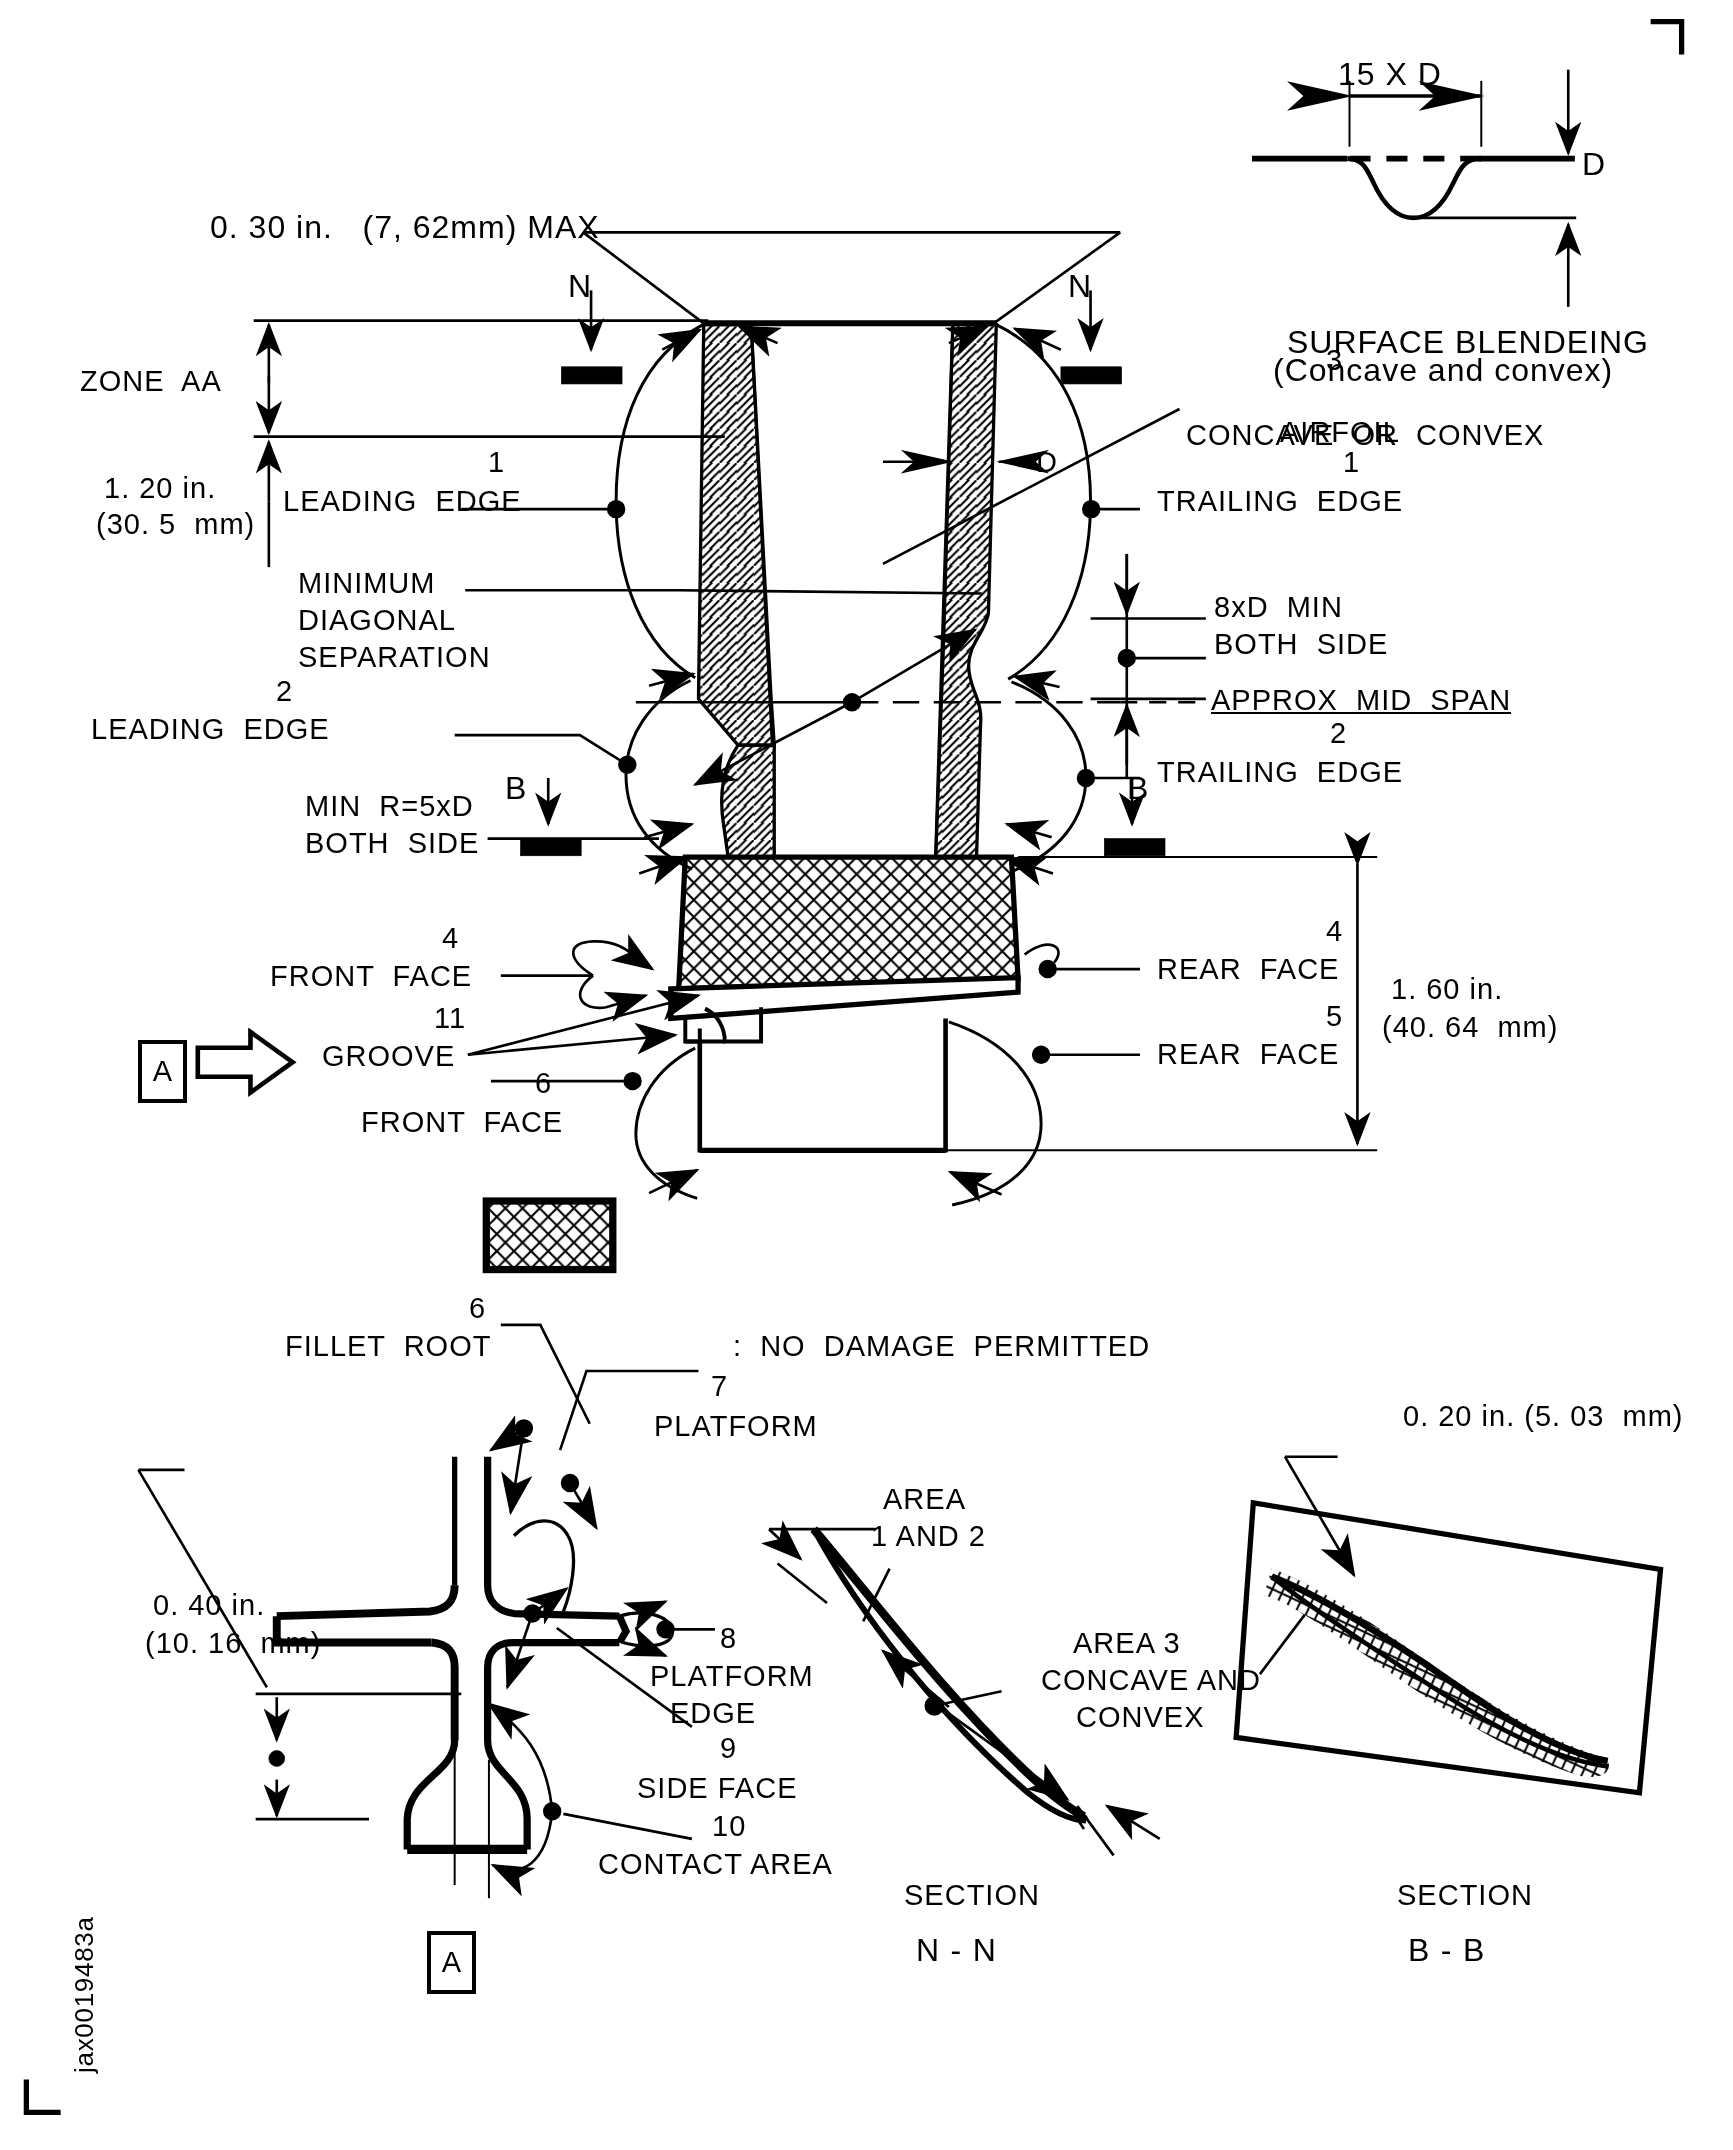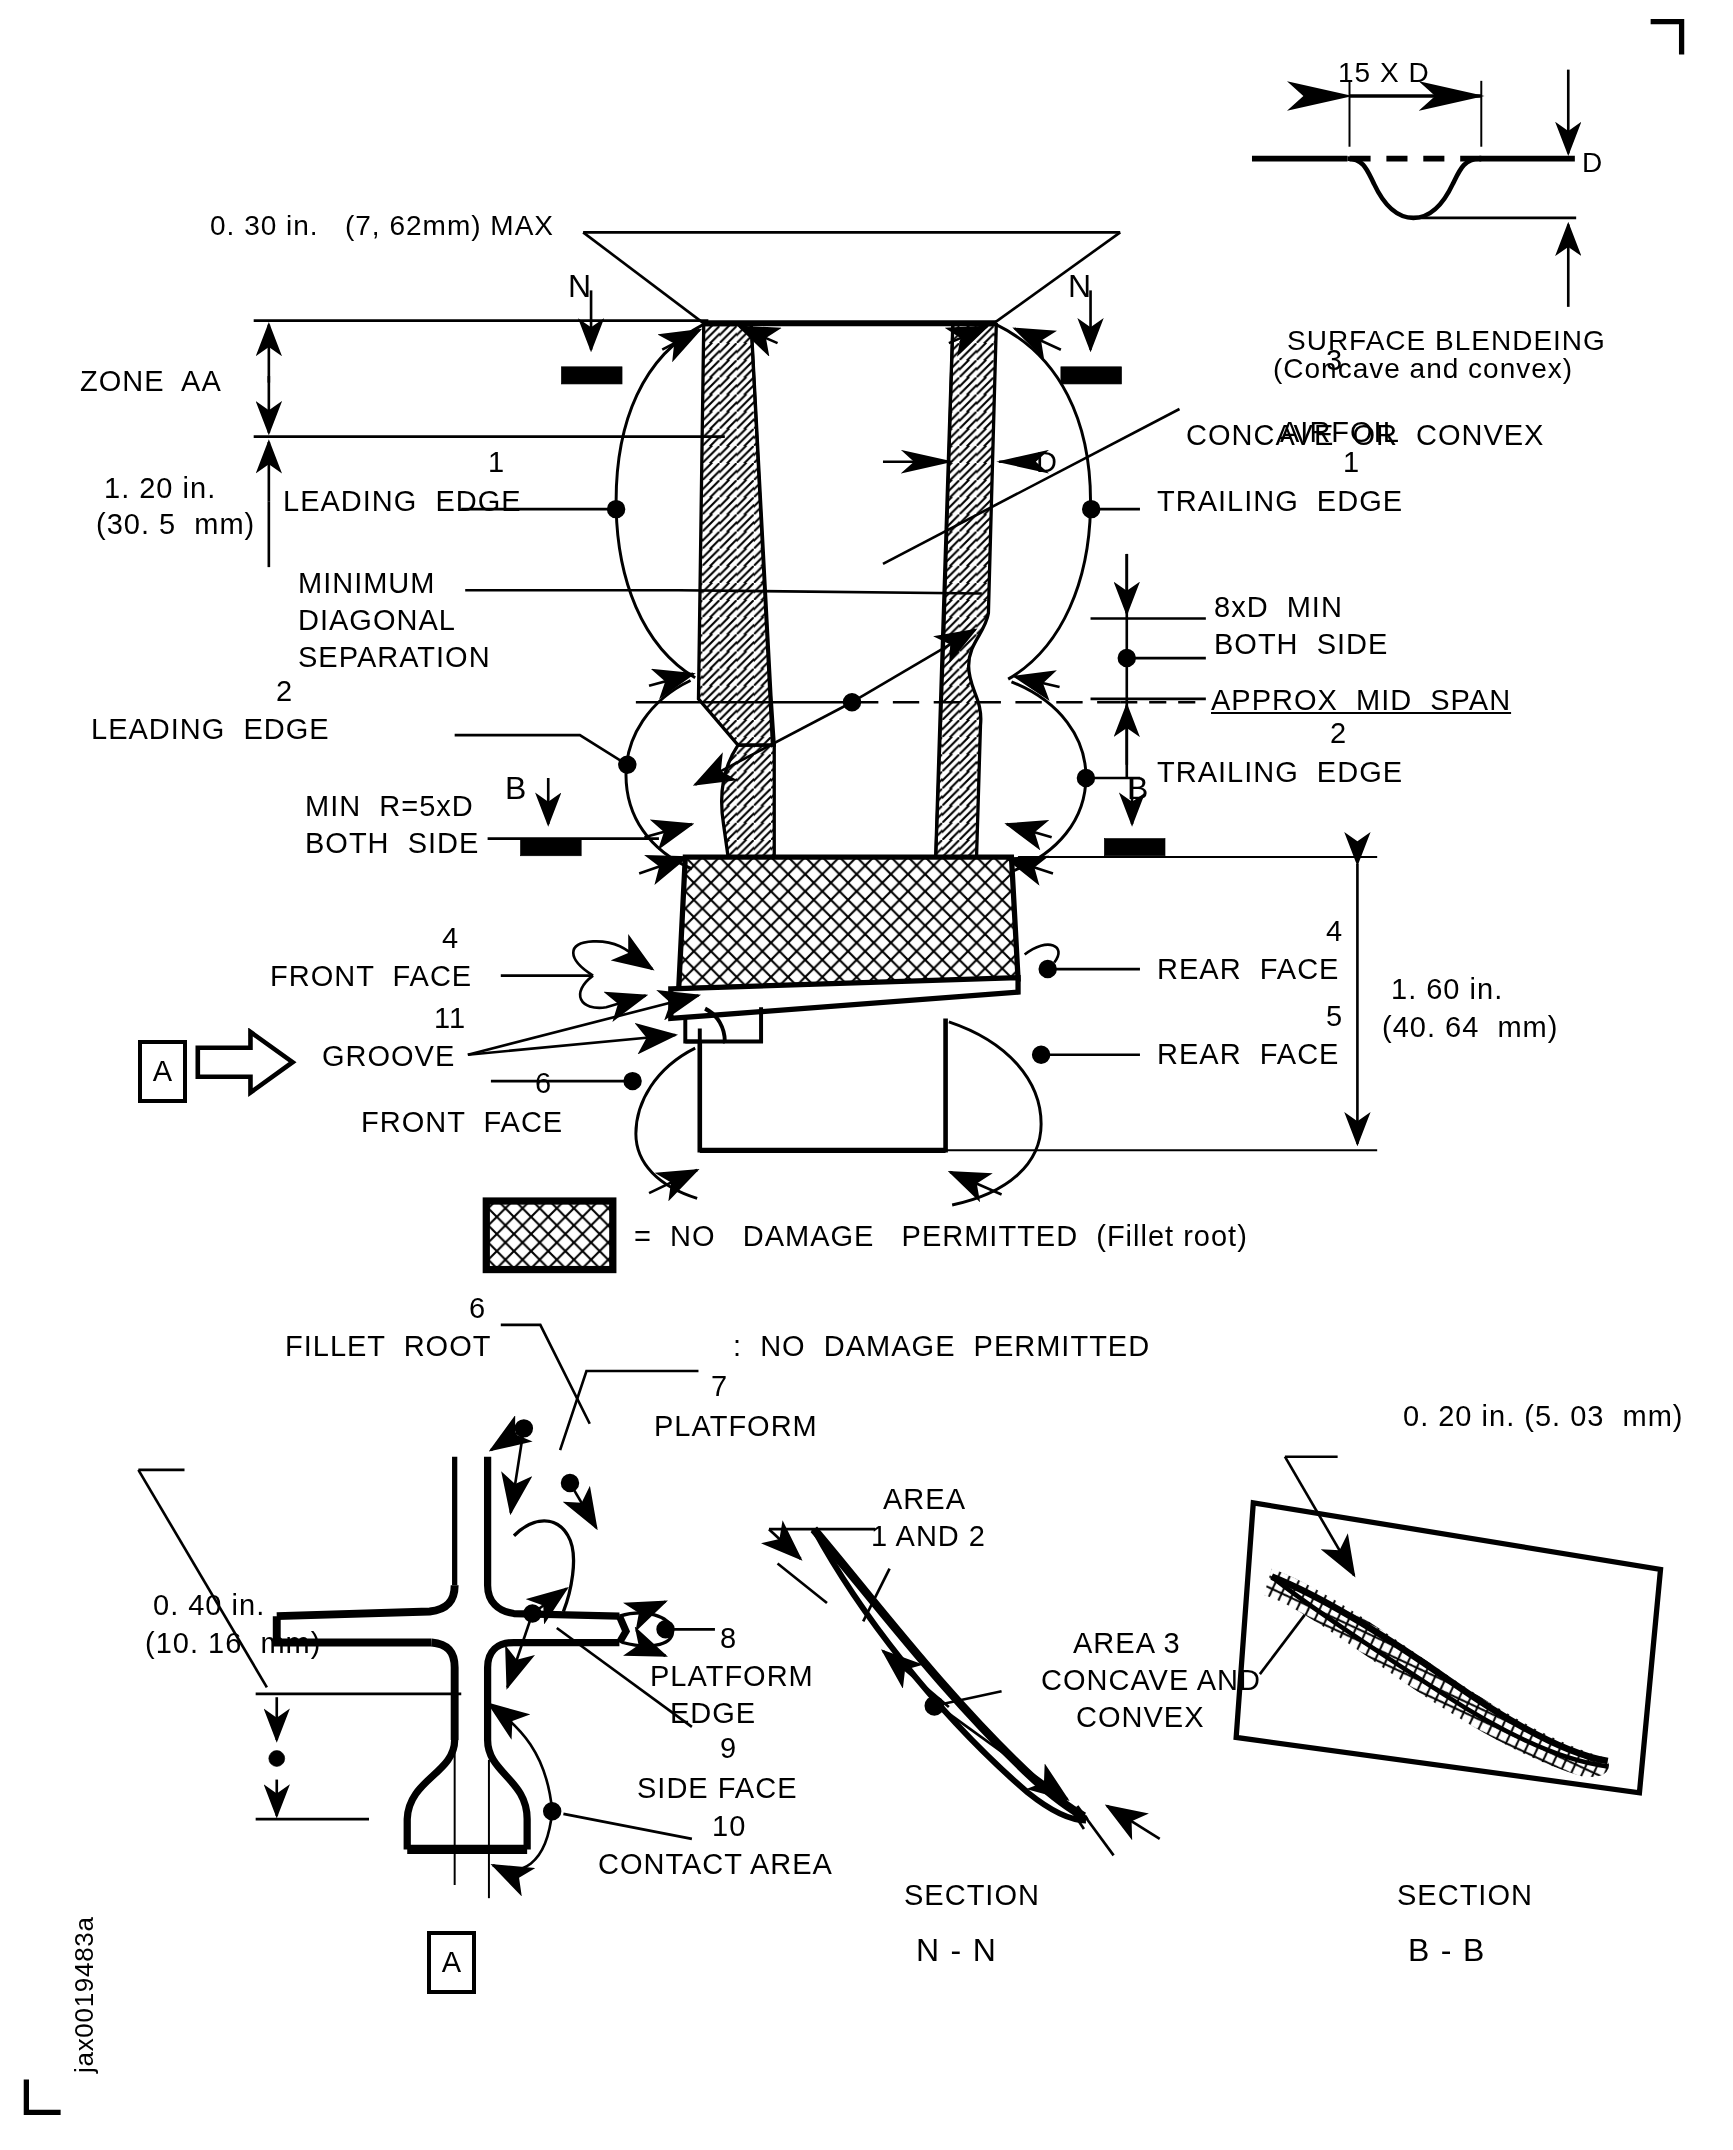--- a/index.html
+++ b/index.html
@@ -8,21 +8,21 @@
     position:relative;
     width:1733px;
     height:2151px;
     background:#ffffff;
     font-family:"Liberation Sans", sans-serif;
     color:#000000;
     overflow:hidden;
   }
   .t{position:absolute;white-space:pre;font-family:"Liberation Sans",sans-serif;color:#000;line-height:1.05;}
   .f40{font-size:26px;letter-spacing:0.7px;}
-  .f42{font-size:28px;letter-spacing:1px;}
+  .f42{font-size:32px;letter-spacing:1px;}
   .f44{font-size:29px;letter-spacing:1px;}
   .f48{font-size:32px;letter-spacing:1.3px;}
   svg{position:absolute;left:0;top:0;}
   .boxlabel{
     position:absolute;
     border:4.6px solid #000;
     background:#fff;
     display:flex;align-items:center;justify-content:center;
     font-size:29px;font-family:"Liberation Sans",sans-serif;
     letter-spacing:0;
@@ -471,21 +471,20 @@
   <div class="t f44" style="left:361px; top:1107px;">FRONT  FACE</div>
 
   <div class="t f44" style="left:1391px; top:974px;">1. 60 in.</div>
   <div class="t f44" style="left:1382px; top:1012px;">(40. 64  mm)</div>
 
   <div class="boxlabel" style="left:138px; top:1040px; width:41px; height:55px;">A</div>
   <svg width="132" height="79" style="left:195px; top:1028px;" viewBox="0 0 200 120">
     <path d="M4,30 L84,30 L84,6 L148,52 L84,98 L84,74 L4,74 Z" fill="#fff" stroke="#000" stroke-width="7"></path>
   </svg>
 
-  <div class="t f44" style="left:634px; top:1221px;">=  NO   DAMAGE   PERMITTED  (Fillet root)</div>
 
   <div class="t f44" style="left:469px; top:1293px;">6</div>
   <div class="t f44" style="left:285px; top:1331px;">FILLET  ROOT</div>
   <div class="t f44" style="left:707px; top:1331px;margin-left:26px;">:  NO  DAMAGE  PERMITTED</div>
 
   <div class="t f44" style="left:711px; top:1371px;">7</div>
   <div class="t f44" style="left:654px; top:1411px;">PLATFORM</div>
 
   <div class="t f44" style="left:720px; top:1623px;">8</div>
   <div class="t f44" style="left:650px; top:1661px;">PLATFORM</div>

